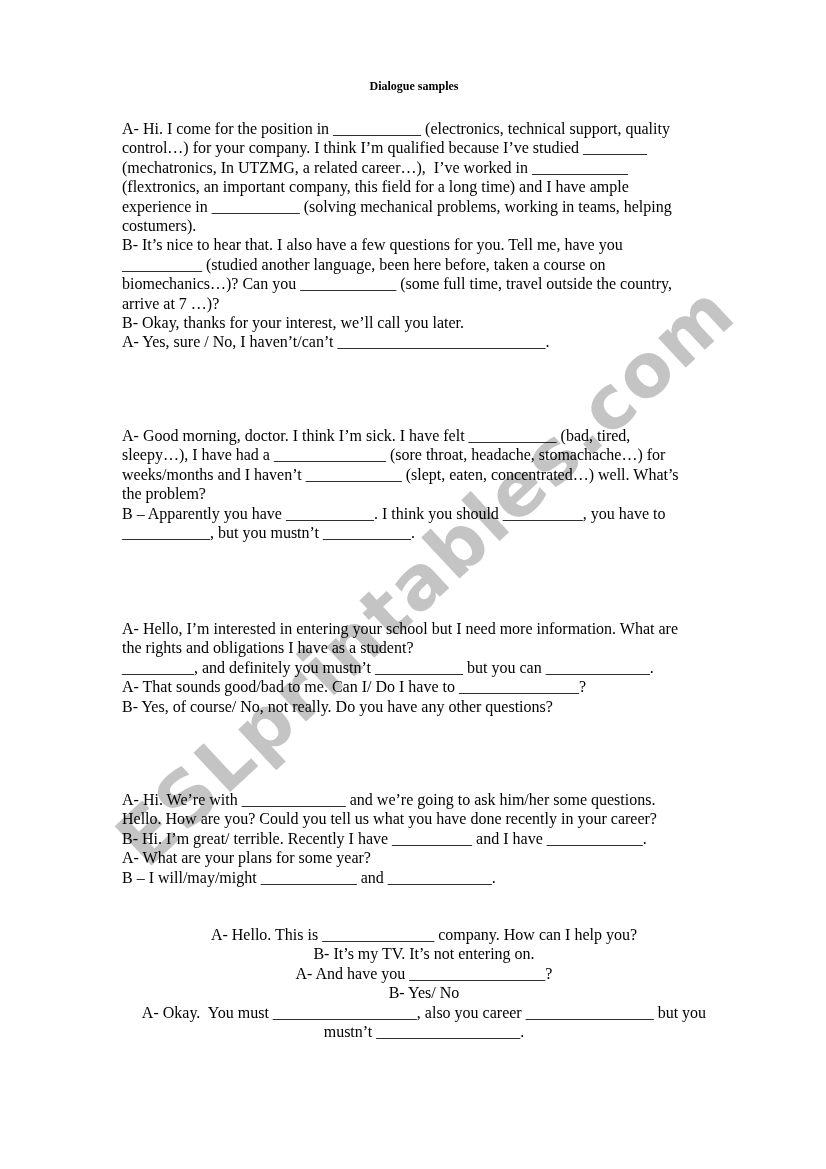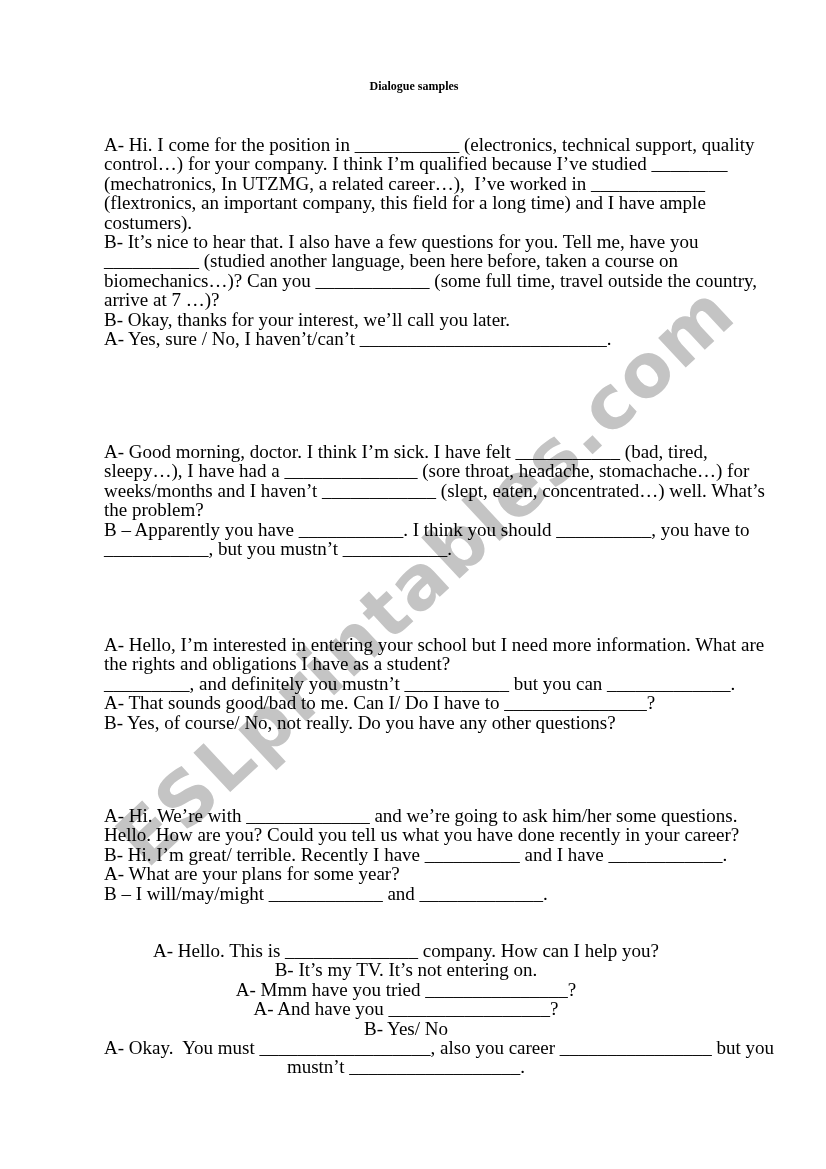--- a/index.html
+++ b/index.html
@@ -40,25 +40,24 @@
     font-weight: 700;
     z-index: 1;
   }
   .dialogues {
     position: absolute;
     inset: 0;
     z-index: 1;
   }
   .dialogue {
     position: absolute;
-    left: 104px;
+    left: 122px;
     width: 604px;
-    font-size: 19px;
+    font-size: 16px;
     line-height: 19.4px;
-    margin-top: 16px;
   }
   .line {
     white-space: pre;
   }
   .d1 { top: 119px; }
   .d2 { top: 426px; }
   .d3 { top: 619px; }
   .d4 { top: 790px; }
   .d5 { top: 925px; text-align: center; }
 </style>
@@ -67,20 +66,21 @@
 
 <div class="page">
   <div class="watermark" style="color: rgb(196, 196, 196);">ESLprintables.com</div>
   <h1 class="title">Dialogue samples</h1>
   <div class="dialogues">
       <div class="dialogue d1">
         <div class="line">A- Hi. I come for the position in ___________ (electronics, technical support, quality</div>
         <div class="line">control…) for your company. I think I’m qualified because I’ve studied ________</div>
         <div class="line">(mechatronics, In UTZMG, a related career…),  I’ve worked in ____________</div>
         <div class="line">(flextronics, an important company, this field for a long time) and I have ample</div>
+        <div class="line">experience in ___________ (solving mechanical problems, working in teams, helping</div>
         <div class="line">costumers).</div>
         <div class="line">B- It’s nice to hear that. I also have a few questions for you. Tell me, have you</div>
         <div class="line">__________ (studied another language, been here before, taken a course on</div>
         <div class="line">biomechanics…)? Can you ____________ (some full time, travel outside the country,</div>
         <div class="line">arrive at 7 …)?</div>
         <div class="line">B- Okay, thanks for your interest, we’ll call you later.</div>
         <div class="line">A- Yes, sure / No, I haven’t/can’t __________________________.</div>
       </div>
       <div class="dialogue d2">
         <div class="line">A- Good morning, doctor. I think I’m sick. I have felt ___________ (bad, tired,</div>
@@ -100,20 +100,19 @@
       <div class="dialogue d4">
         <div class="line">A- Hi. We’re with _____________ and we’re going to ask him/her some questions.</div>
         <div class="line">Hello. How are you? Could you tell us what you have done recently in your career?</div>
         <div class="line">B- Hi. I’m great/ terrible. Recently I have __________ and I have ____________.</div>
         <div class="line">A- What are your plans for some year?</div>
         <div class="line">B – I will/may/might ____________ and _____________.</div>
       </div>
       <div class="dialogue d5">
         <div class="line">A- Hello. This is ______________ company. How can I help you?</div>
         <div class="line">B- It’s my TV. It’s not entering on.</div>
-        <div class="line">A- Mmm have you tried _______________?</div>
         <div class="line">A- And have you _________________?</div>
         <div class="line">B- Yes/ No</div>
         <div class="line">A- Okay.  You must __________________, also you career ________________ but you</div>
         <div class="line">mustn’t __________________.</div>
       </div>
     </div>
 </div>
 
 </body></html>

